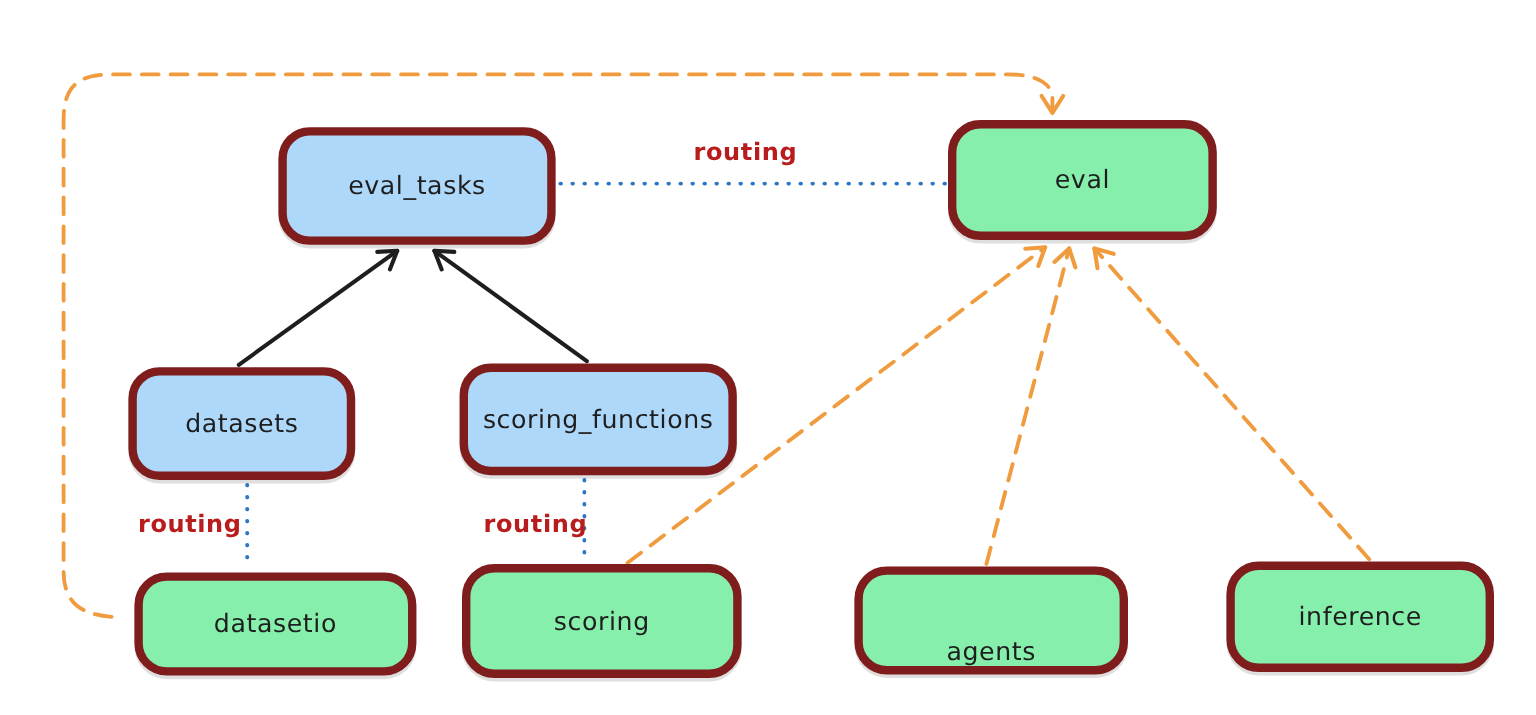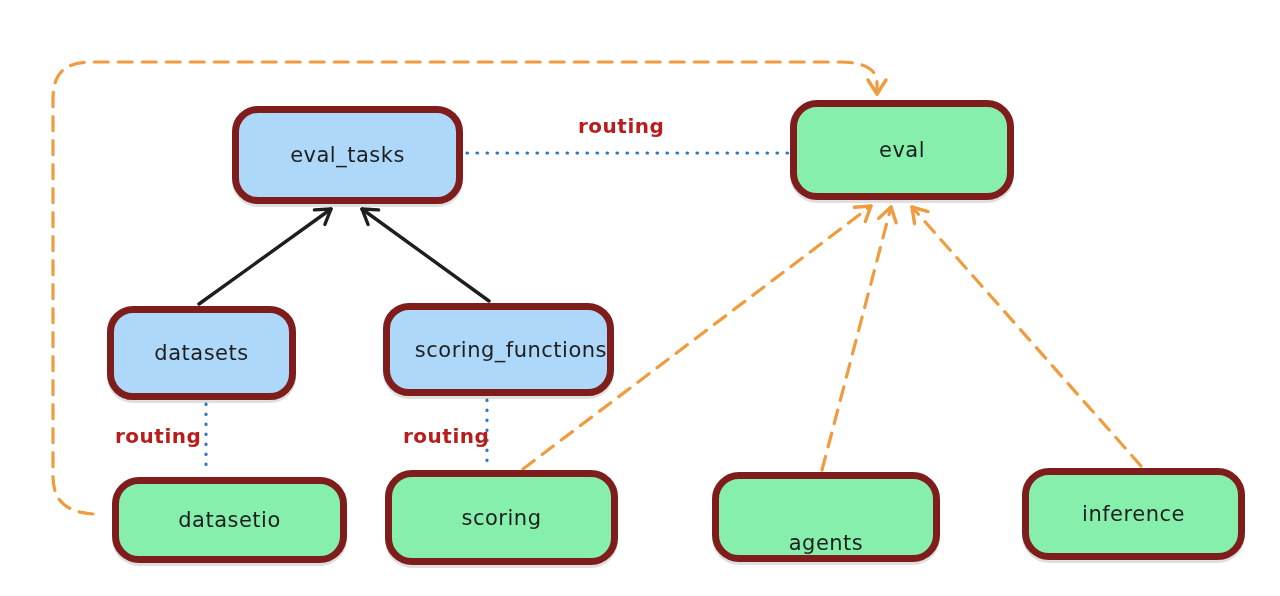--- a/index.html
+++ b/index.html
@@ -42,21 +42,21 @@
     font-size: 20px;
     font-weight: 700;
     color: #b91c1c;
     letter-spacing: 0.5px;
   }
 
   
   #n-eval_tasks        { left: 232px; top: 106px; width: 231px; height: 98px;  }
   #n-eval              { left: 790px; top: 100px; width: 224px; height: 100px; }
   #n-datasets          { left: 89px;  top: 306px; width: 189px; height: 94px; margin-left: 18px;  }
-  #n-scoring_functions { left: 383px; top: 303px; width: 231px; height: 93px; justify-content: flex-end;  }
+  #n-scoring_functions { left: 383px; top: 303px; width: 231px; height: 93px;  }
   #n-datasetio         { left: 95px;  top: 477px; width: 235px; height: 86px; margin-left: 17px;  }
   #n-scoring           { left: 385px; top: 470px; width: 233px; height: 95px;  }
   #n-agents            { left: 712px; top: 472px; width: 228px; height: 90px; align-items: flex-end;  }
   #n-inference         { left: 1022px; top: 468px; width: 223px; height: 92px; }
 
   #lbl-routing-top    { left: 578px; top: 114px; }
   #lbl-routing-left   { left: 115px; top: 424px; }
   #lbl-routing-middle { left: 403px; top: 424px; }
 </style>
 </head>

